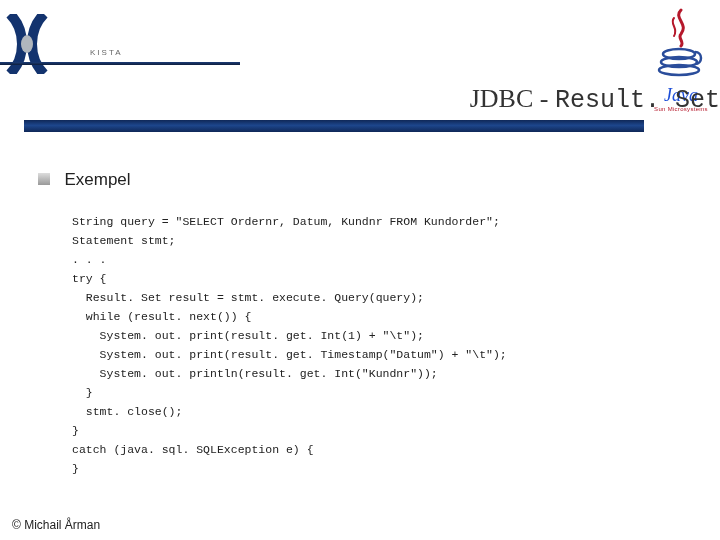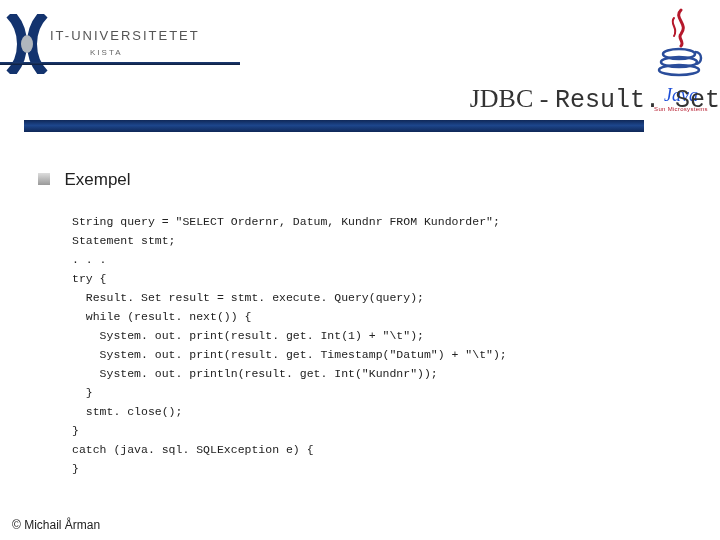--- a/index.html
+++ b/index.html
@@ -141,21 +141,20 @@
 
 <div class="header-strip">
   <div class="uni-logo">
     <svg viewBox="0 0 42 60" width="42" height="60">
       <rect x="0" y="0" width="42" height="60" fill="#fff"></rect>
       <path d="M4 0 C 20 16, 20 44, 4 60" stroke="#13336e" stroke-width="10" fill="none"></path>
       <path d="M38 0 C 22 16, 22 44, 38 60" stroke="#13336e" stroke-width="10" fill="none"></path>
       <ellipse cx="21" cy="30" rx="6" ry="9" fill="#b0b6bd"></ellipse>
     </svg>
   </div>
-  <div class="uni-name">IT-UNIVERSITETET</div>
   <div class="uni-sub">KISTA</div>
   <div class="logo-underline"></div>
 </div>
 
 <div class="java-logo">
   <svg class="cup" width="48" height="70" viewBox="0 0 48 70">
     <path d="M24 2 C 16 10, 32 16, 24 26 C 20 30, 28 34, 24 38" stroke="#b5182b" stroke-width="3" fill="none" stroke-linecap="round"></path>
     <path d="M17 10 C 12 16, 22 20, 17 28" stroke="#b5182b" stroke-width="2" fill="none" stroke-linecap="round"></path>
     <ellipse cx="22" cy="46" rx="16" ry="5" fill="none" stroke="#2a4d9b" stroke-width="2.5"></ellipse>
     <ellipse cx="22" cy="54" rx="18" ry="5" fill="none" stroke="#2a4d9b" stroke-width="2.5"></ellipse>

